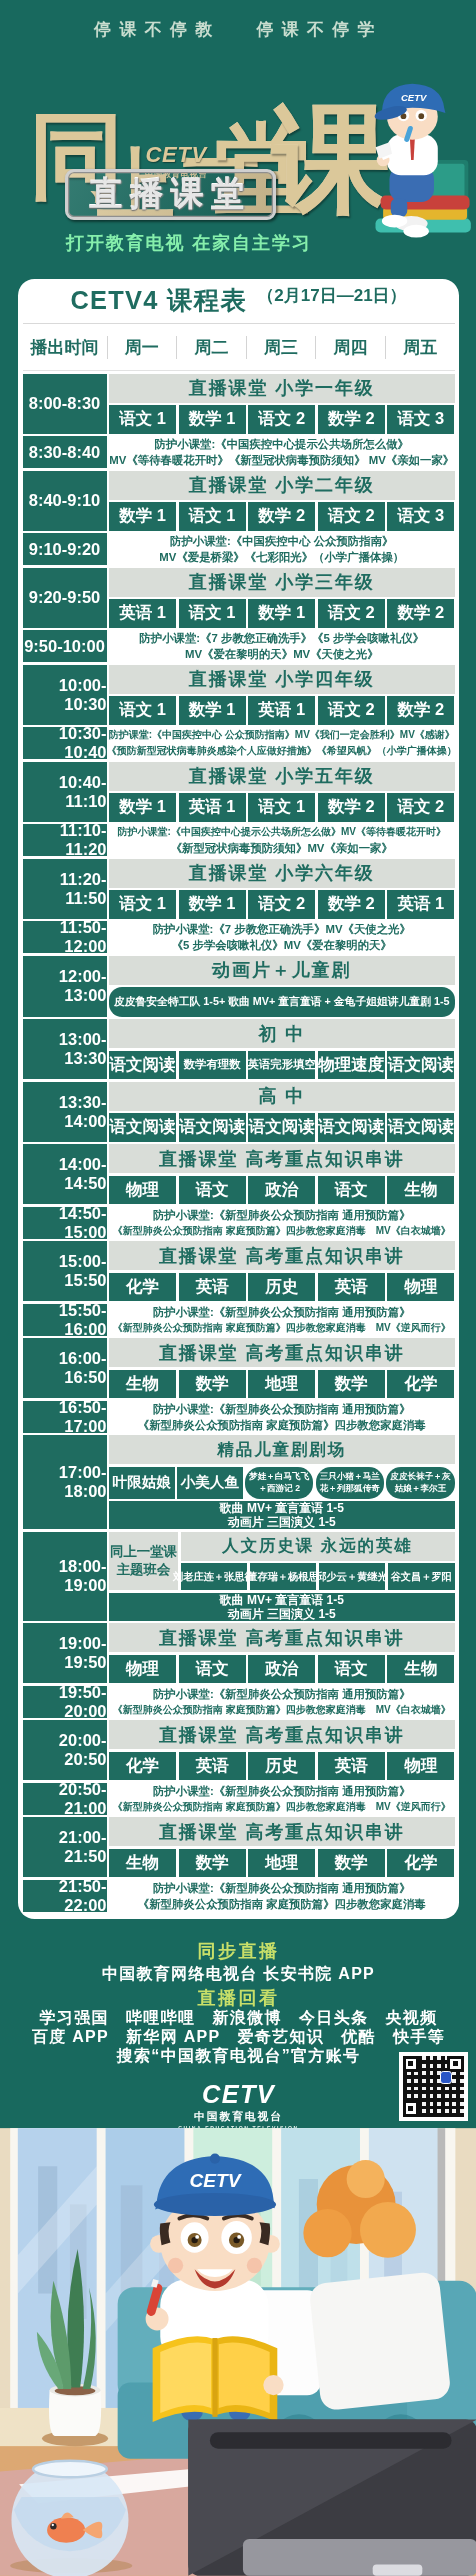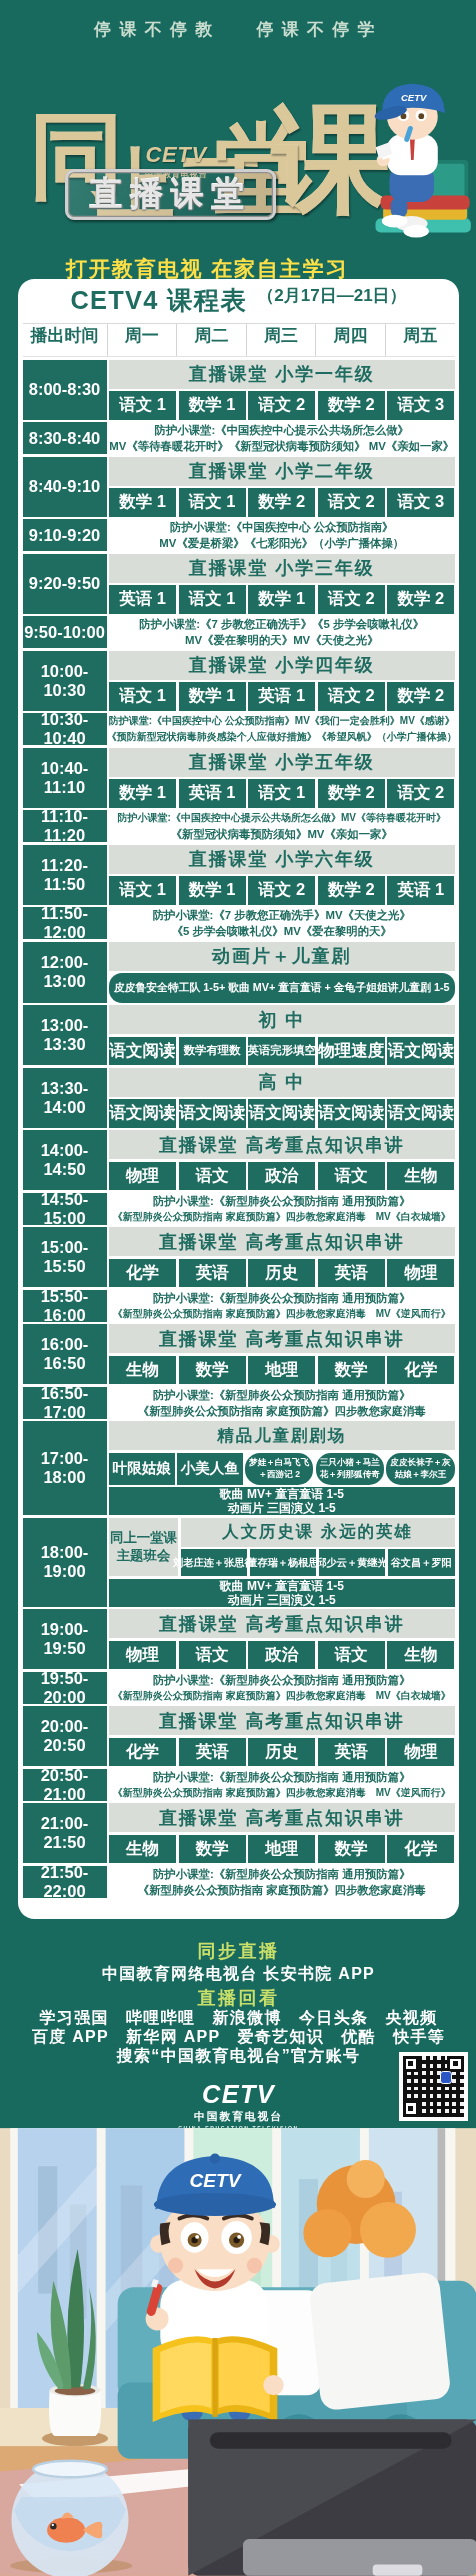--- a/index.html
+++ b/index.html
@@ -26,37 +26,37 @@
   .hero-logo{position:absolute;left:145px;top:142px;text-align:center;color:var(--gold);}
   .hero-logo .lg{font-size:22px;font-weight:900;font-style:italic;letter-spacing:0.6px;
     text-shadow:0.6px 1.3px 1.3px rgba(0,0,0,.4);}
   .hero-logo .cn{font-size:8.3px;font-weight:800;margin-top:1.3px;letter-spacing:0.6px;}
   .badge{position:absolute;left:65px;top:169px;width:211px;height:51px;border-radius:9px;
     border:3.8px solid #cfcfcf;box-shadow:inset 0 0 0 1.3px #8f8f8f,1.3px 1.9px 2.5px rgba(0,0,0,.45);
     display:flex;justify-content:center;
     background:linear-gradient(115deg,rgba(255,255,255,.12),rgba(0,0,0,.12));}
   .badge span{font-size:33px;font-weight:900;letter-spacing:7.6px;color:#e6e6e6;
     text-shadow:0 1.3px 1.3px #6e6e6e,0 -0.6px 0.6px #ffffff,1.3px 0 1.3px #909090;}
-  .subtitle{position:absolute;left:66px;top:231px;color:#fde047;font-size:21px;
-    font-weight:800;letter-spacing:1.9px;margin-top:24px;}
+  .subtitle{position:absolute;left:66px;top:231px;color:#86efac;font-size:18px;
+    font-weight:800;letter-spacing:1.9px;}
   .mascot{position:absolute;right:1.3px;top:71px;}
   
   .panel{position:absolute;left:18px;top:279px;width:441px;height:1640px;background:#fff;
     border-radius:16.5px;padding:5.1px 4.5px 5.1px 4.5px;overflow:hidden;}
   .ptitle{height:39px;display:flex;justify-content:center;gap:10.2px;color:var(--cell);}
   .ptitle .t1{font-size:25.4px;font-weight:900;letter-spacing:1.3px;}
   .ptitle .t2{font-size:17px;font-weight:800;}
-  .hrow{display:flex;height:34px;border-top:0.6px solid #d9d9d9;border-bottom:0.6px solid #e2e2e2;
-    margin-bottom:2.5px;}
+  .hrow{display:flex;height:48px;border-top:0.6px solid #d9d9d9;border-bottom:0.6px solid #e2e2e2;
+    margin-bottom:2.5px;align-items:center;}
   .hcell{flex:1;color:var(--cell);font-size:17px;font-weight:700;text-align:center;
     border-left:0.6px solid #d4d4d4;}
   .hcell:first-child{flex:none;width:84px;border-left:none;}
   .row{display:flex;gap:2.5px;margin-bottom:2.5px;}
   .tcell{width:84px;flex:none;background:var(--cell);color:#fff;display:flex;align-items:center;
-    justify-content:center;font-size:16.5px;font-weight:700;text-align:center;}
+    justify-content:center;font-size:16.5px;font-weight:700;text-align:right;}
   .rcol{flex:1;display:flex;flex-direction:column;gap:2.5px;min-width:0;}
   .band{height:29px;background:var(--band);color:var(--cell);font-weight:800;font-size:18px;
     display:flex;align-items:center;justify-content:center;letter-spacing:1.9px;flex:none;}
   .subs{flex:1;display:flex;gap:2.5px;min-height:0;}
   .sc{flex:1;background:var(--cell);color:#fff;font-weight:700;font-size:16.5px;display:flex;
     align-items:center;justify-content:center;text-align:center;white-space:nowrap;min-width:0;}
   .sc.mid{font-size:11.4px;}
   .sc.sml{font-size:9px;white-space:normal;line-height:1.3;padding:0 1.3px;border-radius:15px;}
   .sc.dr{font-size:14.6px;}
   .sc.dr.sml{font-size:8.6px;white-space:normal;}

